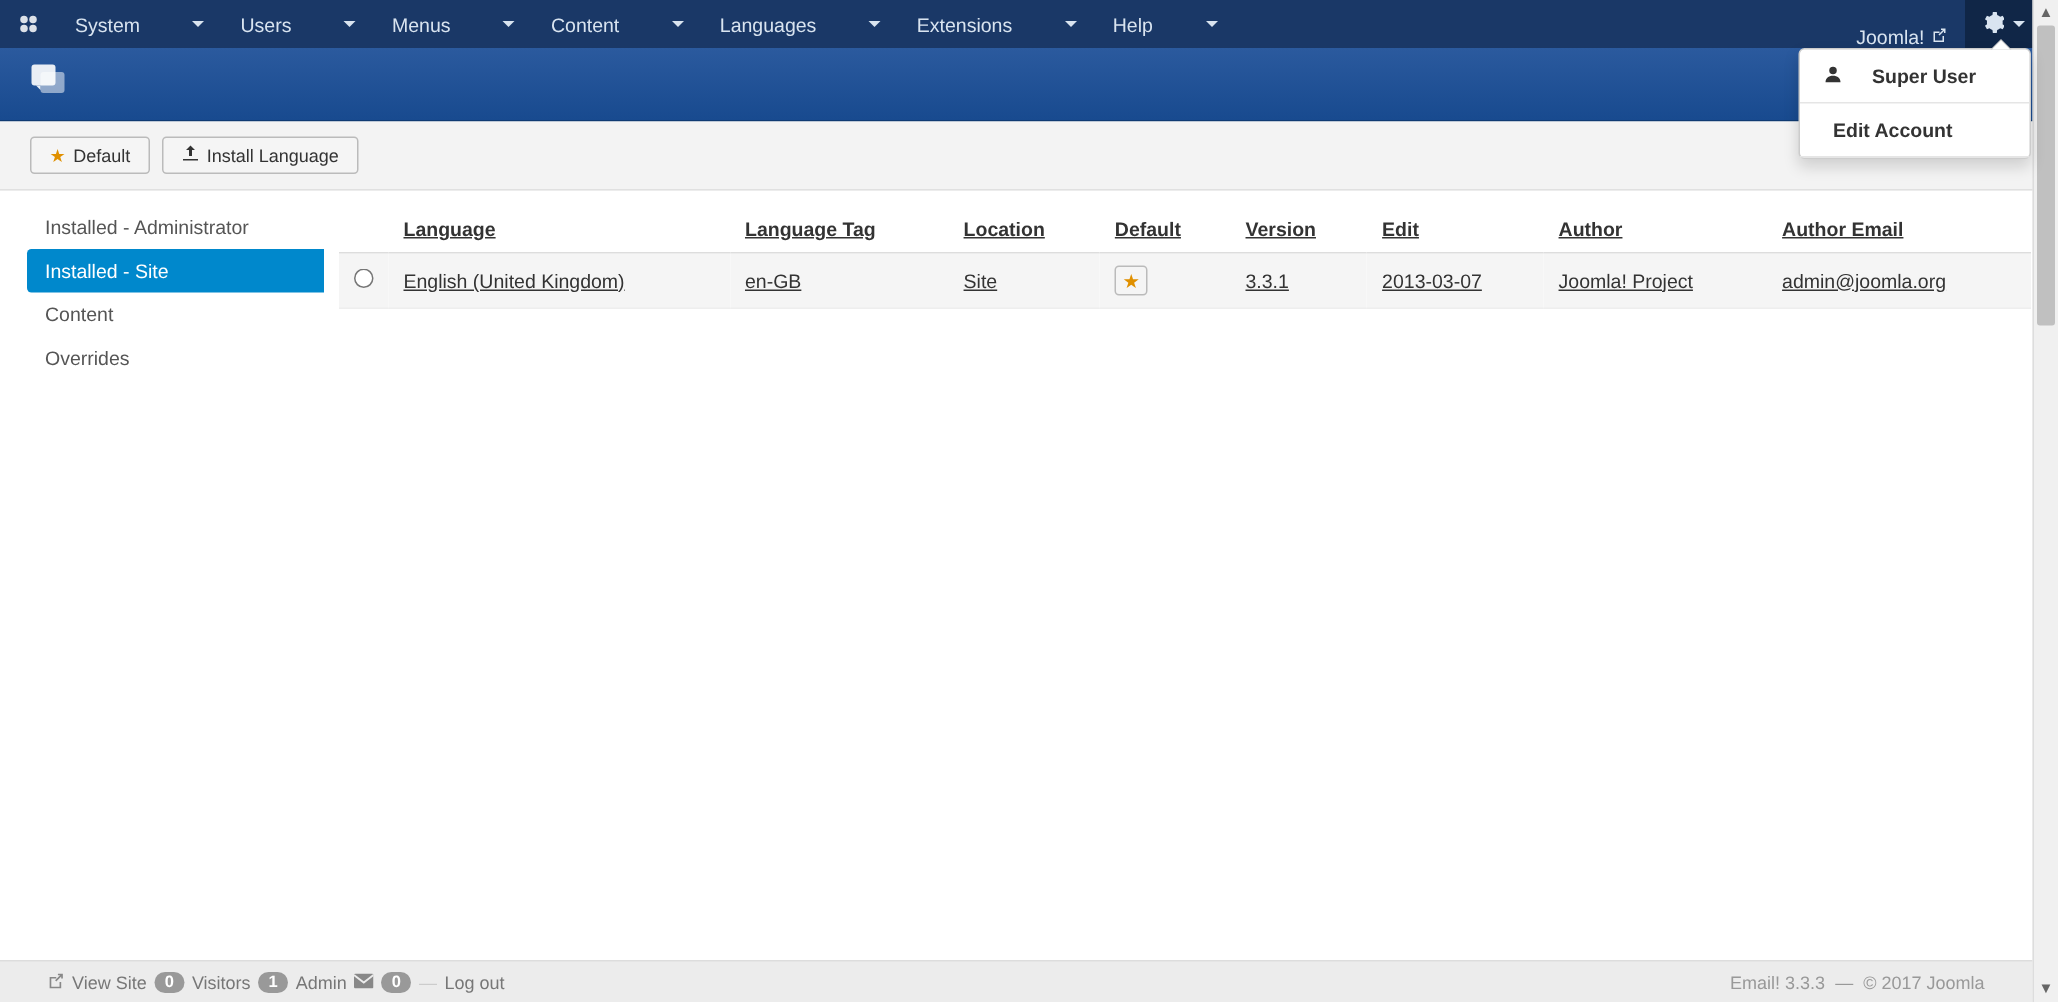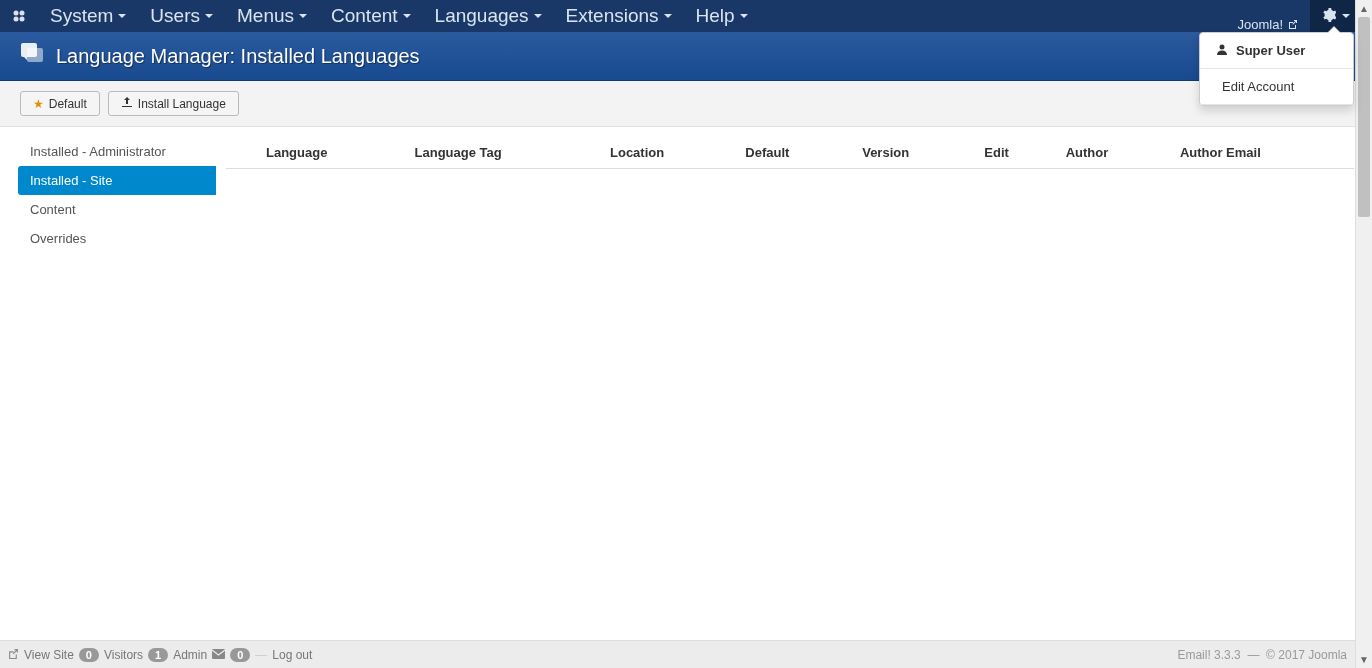--- a/index.html
+++ b/index.html
@@ -1,21 +1,21 @@
 <!DOCTYPE html>
 <html><head>
 <meta charset="utf-8">
 <style>
   * { box-sizing: border-box; margin: 0; padding: 0; }
   body { font-family: "Helvetica Neue", Helvetica, Arial, sans-serif; font-size: 13px; color: #333; background: #fff; width: 1372px; height: 668px; overflow: hidden; position: relative; }
   
   .top-nav { background: #1a3867; height: 32px; display: flex; align-items: center; padding: 0 10px; color: #d9e4f0; }
   .joomla-logo { width: 18px; height: 18px; margin-right: 10px; display: flex; align-items: center; justify-content: center; }
   .top-nav-items { display: flex; height: 100%; }
-  .nav-item { padding: 0 12px; display: flex; align-items: center; cursor: pointer; font-size: 19px; color: #d9e4f0; }
+  .nav-item { padding: 0 12px; display: flex; align-items: center; cursor: pointer; font-size: 13px; color: #d9e4f0; gap: 30px; }
   .nav-item .caret { margin-left: 5px; }
   .caret { display: inline-block; width: 0; height: 0; border-left: 4px solid transparent; border-right: 4px solid transparent; border-top: 4px solid currentColor; }
   .nav-right { margin-left: auto; display: flex; align-items: flex-end; height: 100%; position: relative; }
   .brand-link { padding: 0 12px; display: flex; align-items: center; cursor: pointer; color: #d9e4f0; }
   .ext-icon { margin-left: 5px; font-size: 11px; }
   .gear-menu { padding: 0 12px; display: flex; align-items: center; cursor: pointer; color: #d9e4f0; background: #102647; height: 100%; }
 
   .header-bar { background: linear-gradient(to bottom, #2b5a9e 0%, #184a8f 100%); color: #fff; padding: 10px 20px; display: flex; align-items: center; border-bottom: 1px solid #0f3a72; }
   .header-icon { margin-right: 12px; font-size: 22px; }
   .header-title { font-size: 20px; font-weight: normal; text-shadow: 1px 1px 1px rgba(0,0,0,0.4); }
@@ -23,38 +23,38 @@
   .toolbar { background: #f3f3f3; border-bottom: 1px solid #e0e0e0; padding: 10px 20px; display: flex; gap: 8px; }
   .btn { background: #f5f5f5; border: 1px solid #bbb; border-radius: 3px; padding: 4px 12px; font-size: 12px; cursor: pointer; display: flex; align-items: center; color: #333; }
   .btn .icon { margin-right: 5px; }
   .star-icon-orange { color: #e09000; }
 
   .content-wrap { display: flex; padding: 10px 18px 0 18px; }
   .sidebar { width: 198px; flex-shrink: 0; }
   .sidebar-item { padding: 7px 12px; font-size: 13px; color: #555; cursor: pointer; border-radius: 3px 0 0 3px; }
   .sidebar-item.active { background: #0088cc; color: #fff; }
 
-  .main { flex: 1; margin-left: 10px; }
+  .main { flex: 1; margin-left: 10px; text-decoration: underline; }
   table { width: 100%; border-collapse: collapse; }
   th { text-align: left; padding: 8px 10px; font-size: 13px; color: #333; border-bottom: 1px solid #ddd; font-weight: bold; }
   td { padding: 8px 10px; font-size: 13px; color: #333; border-bottom: 1px solid #eee; vertical-align: middle; }
   tr.row-hover { background: #f5f5f5; }
   .radio-cell { width: 30px; text-align: center; }
   .star-btn { display: inline-flex; align-items: center; justify-content: center; width: 22px; height: 20px; border: 1px solid #bbb; border-radius: 3px; background: #f5f5f5; cursor: pointer; }
   .star-btn.active { color: #e09000; }
   .star-btn.inactive { color: #888; }
 
   .dropdown-menu { position: absolute; top: 32px; right: 18px; background: #fff; border: 1px solid #ccc; border-radius: 4px; box-shadow: 0 5px 10px rgba(0,0,0,0.15); min-width: 155px; z-index: 1000; }
   .dropdown-menu::before { content: ""; position: absolute; top: -7px; right: 12px; border-left: 7px solid transparent; border-right: 7px solid transparent; border-bottom: 7px solid #ccc; }
   .dropdown-menu::after { content: ""; position: absolute; top: -6px; right: 13px; border-left: 6px solid transparent; border-right: 6px solid transparent; border-bottom: 6px solid #fff; }
-  .dropdown-header { padding: 10px 16px; font-weight: bold; color: #333; display: flex; align-items: center; gap: 8px; }
+  .dropdown-header { padding: 10px 16px; font-weight: bold; color: #333; display: flex; align-items: center; gap: 20px; }
   .dropdown-divider { height: 1px; background: #e5e5e5; }
-  .dropdown-item { padding: 10px 22px; color: #333; cursor: pointer; font-size: 13px; }
-
-  .footer { position: absolute; bottom: 0; left: 0; right: 17px; height: 28px; background: #ececec; border-top: 1px solid #ddd; display: flex; align-items: center; padding: 0 8px; font-size: 12px; color: #777; }
+  .dropdown-item { padding: 10px 22px; color: #333; cursor: pointer; font-size: 13px; font-weight: bold; }
+
+  .footer { position: absolute; bottom: 0; left: 0; right: 17px; height: 28px; background: #ececec; border-top: 1px solid #ddd; display: flex; align-items: center; padding: 0 32px; font-size: 12px; color: #777; }
   .footer-left { display: flex; align-items: center; gap: 5px; }
   .footer-item { display: flex; align-items: center; gap: 5px; cursor: pointer; color: #777; }
   .badge { background: #999; color: #fff; border-radius: 9px; padding: 1px 7px; font-size: 11px; font-weight: bold; }
   .footer-right { margin-left: auto; color: #999; }
 
   .scrollbar-v { position: absolute; right: 0; top: 0; bottom: 0; width: 17px; background: #f0f0f0; border-left: 1px solid #ddd; }
   .scroll-arrow { height: 17px; display: flex; align-items: center; justify-content: center; color: #666; cursor: pointer; font-size: 10px; }
   .scroll-thumb { position: absolute; top: 17px; left: 2px; right: 2px; height: 200px; background: #c0c0c0; border-radius: 2px; }
 </style>
 </head>
@@ -120,21 +120,20 @@
 </div>
 
 <div class="header-bar">
   <span class="header-icon">
     <svg width="24" height="22" viewBox="0 0 24 22">
         <rect x="1" y="1" width="16" height="14" rx="2" fill="#fff" opacity="0.9"></rect>
         <rect x="7" y="6" width="16" height="14" rx="2" fill="#fff" opacity="0.5"></rect>
         <path d="M4 15 l3 3 v-3 z" fill="#fff" opacity="0.9"></path>
       </svg>
   </span>
-  <h1 class="header-title">Language Manager: Installed Languages</h1>
 </div>
 
 <div class="toolbar">
   <button class="btn">
     <span class="icon star-icon-orange">★</span>
     <span>Default</span>
   </button>
   <button class="btn">
     <span class="icon">
       <svg width="12" height="12" viewBox="0 0 12 12">
@@ -161,20 +160,31 @@
           <th>Language Tag</th>
           <th>Location</th>
           <th>Default</th>
           <th>Version</th>
           <th>Edit</th>
           <th>Author</th>
           <th>Author Email</th>
         </tr>
       </thead>
       <tbody id="table-body">
+          <tr class="row-hover">
+    <td class="radio-cell"><input type="radio" name="lang" style=""></td>
+    <td>English (United Kingdom)</td>
+    <td>en-GB</td>
+    <td>Site</td>
+    <td><span class="star-btn active">★</span></td>
+    <td>3.3.1</td>
+    <td>2013-03-07</td>
+    <td>Joomla! Project</td>
+    <td>admin@joomla.org</td>
+          </tr>
         </tbody>
     </table>
   </div>
 </div>
 
 <div class="dropdown-menu">
   <div class="dropdown-header">
     <span>
       <svg width="12" height="12" viewBox="0 0 12 12">
           <circle cx="6" cy="4" r="2.5" fill="#333"></circle>

